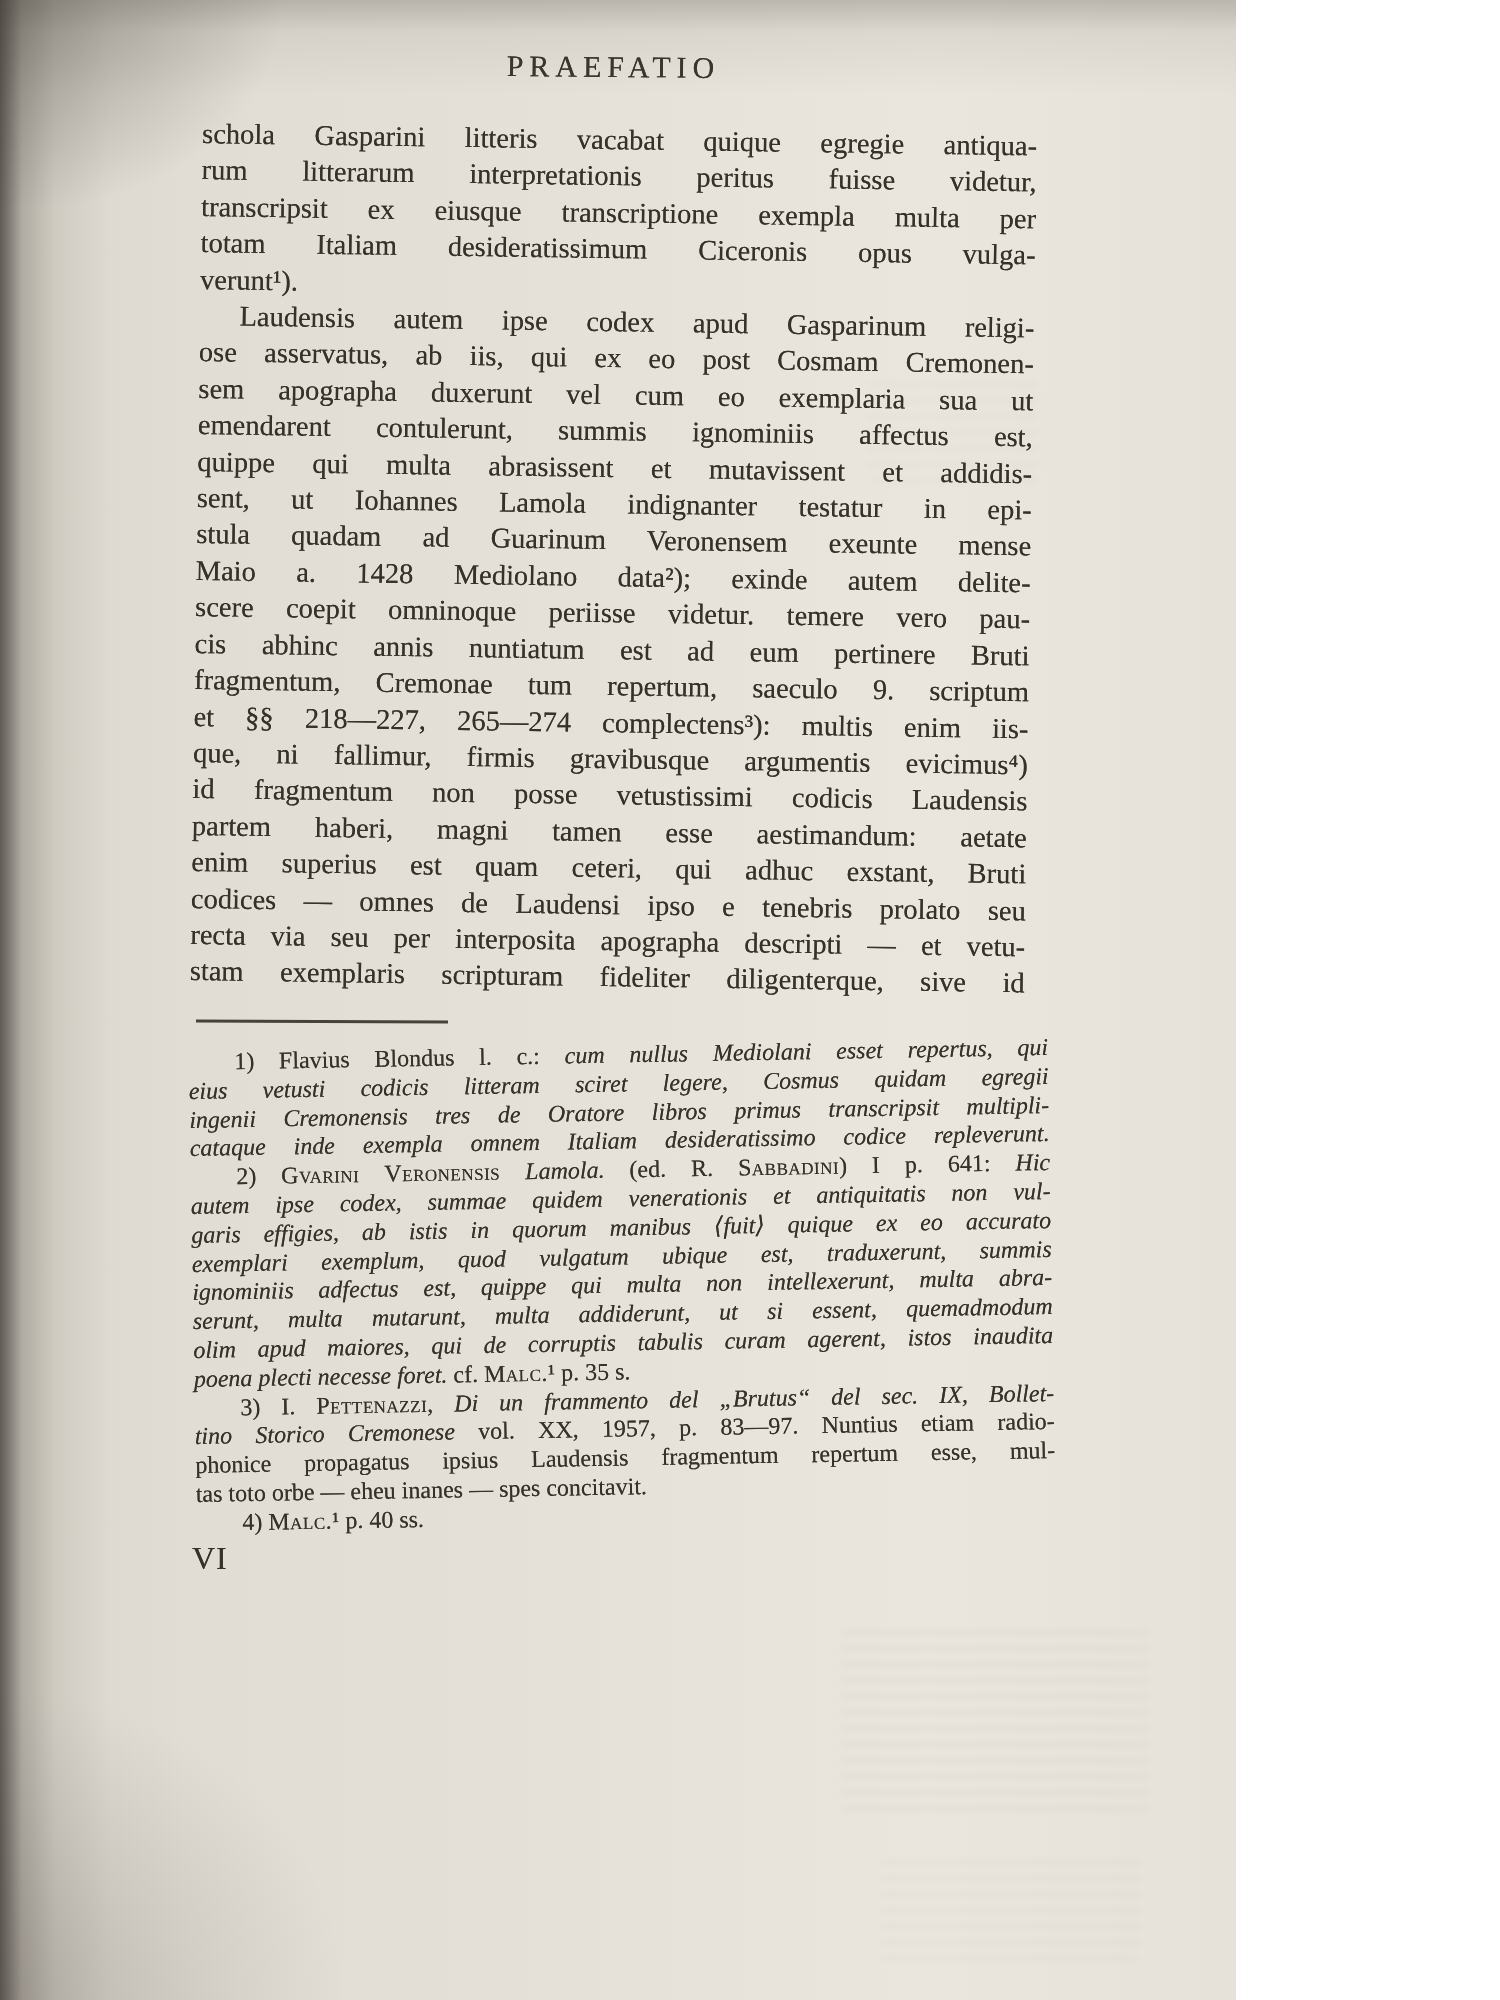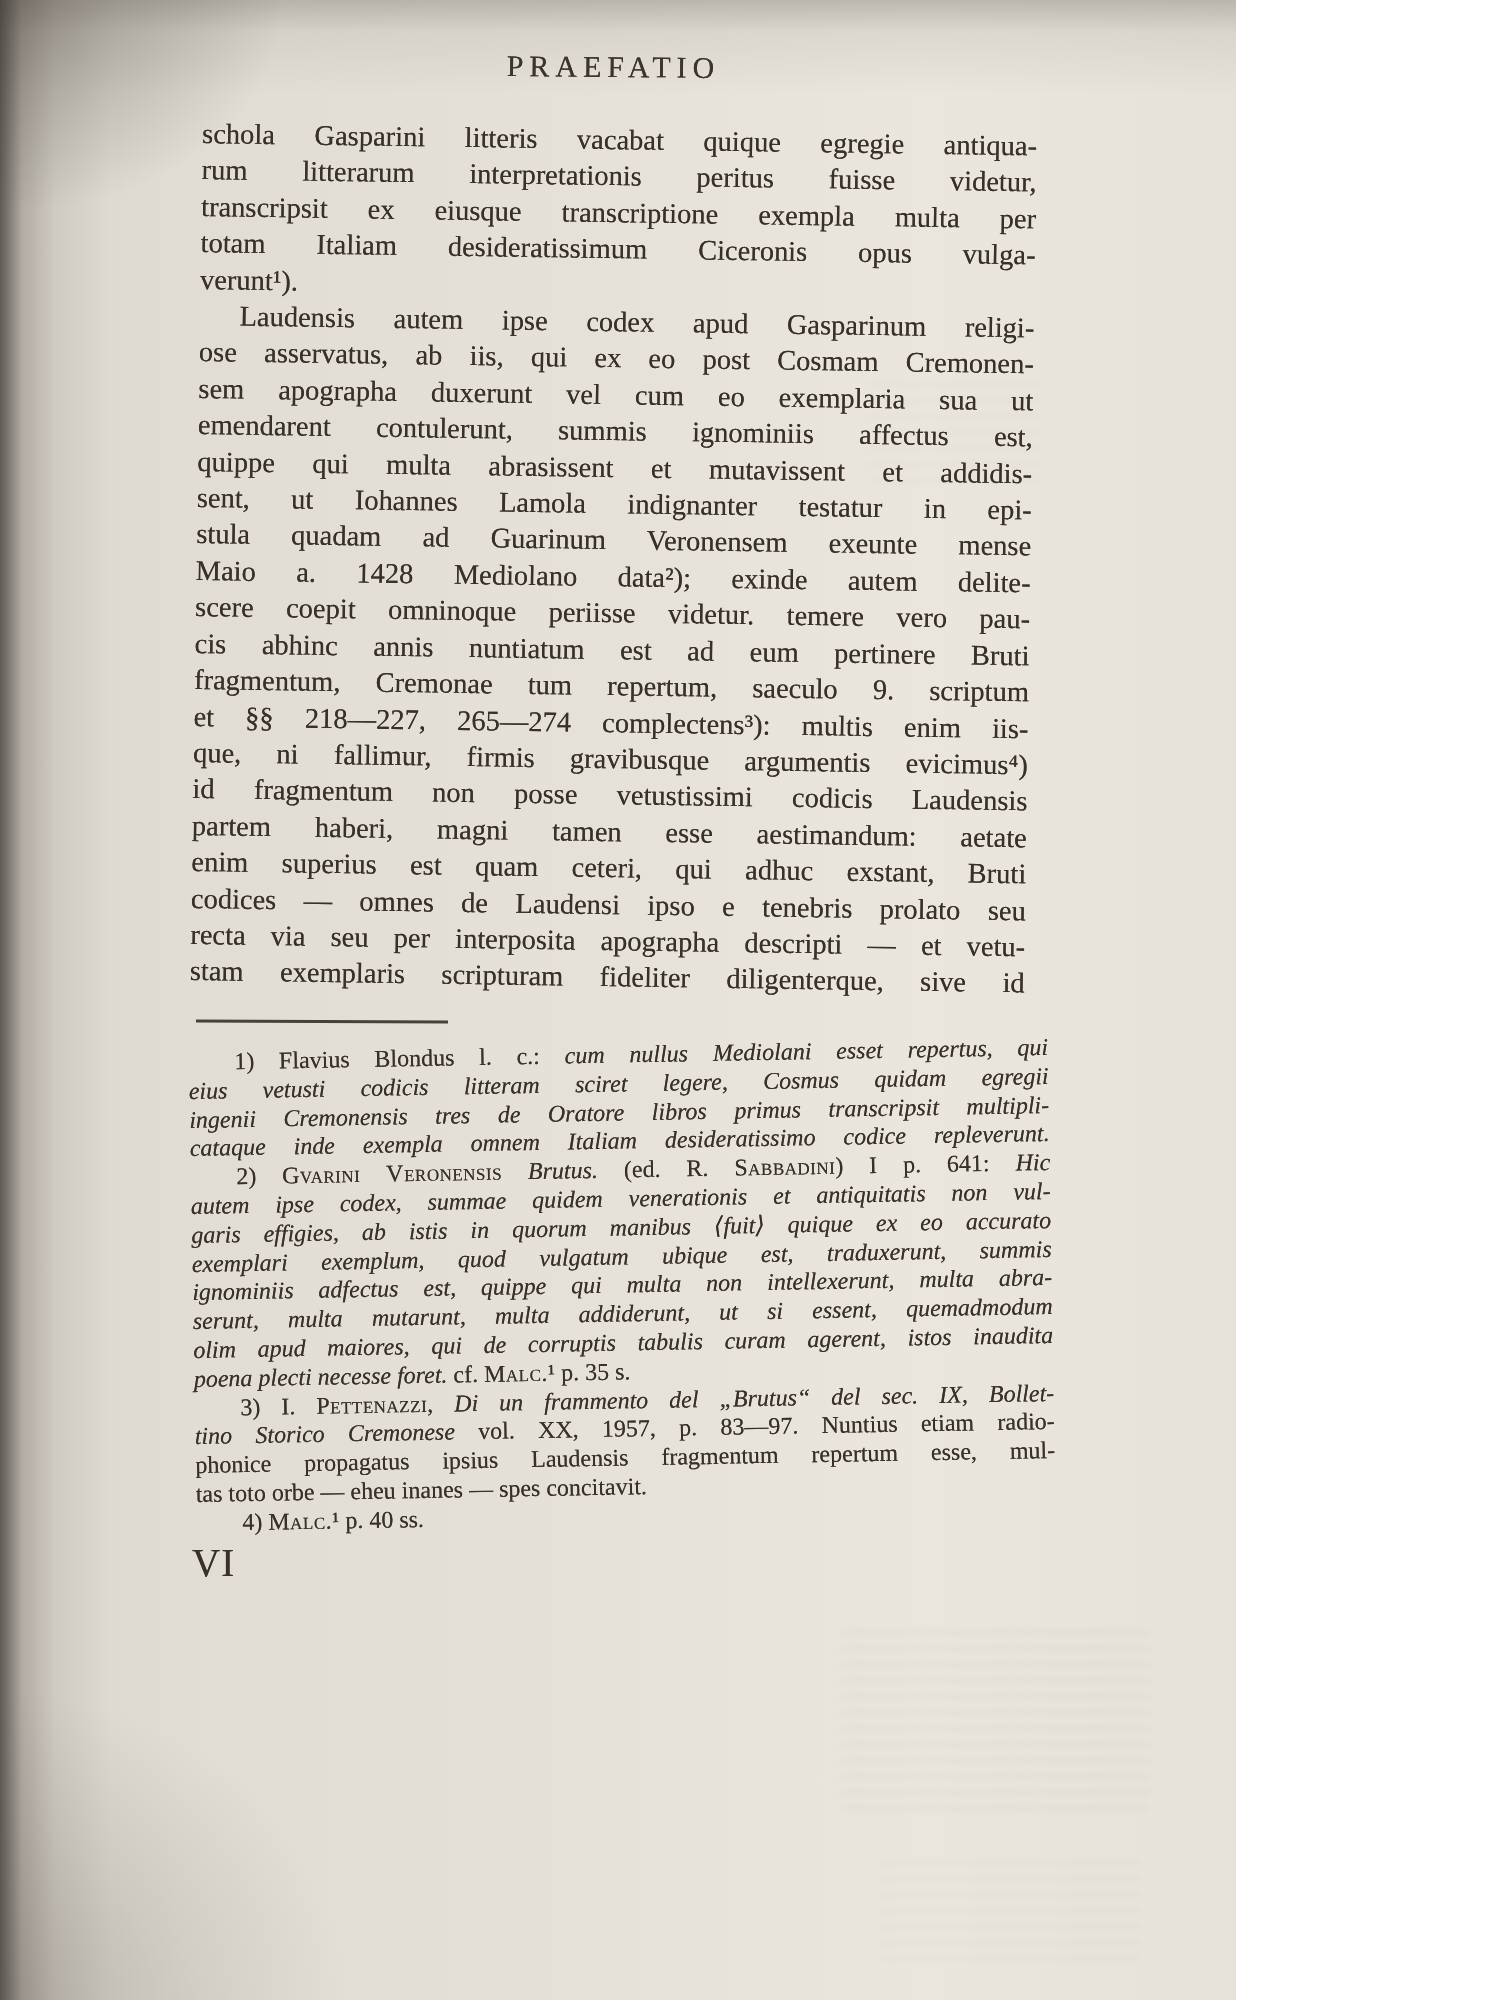--- a/index.html
+++ b/index.html
@@ -39,21 +39,21 @@
     position:absolute; left:196px; top:1020px; width:252px; height:3px;
     background:#45413b; transform:rotate(0.2deg);
   }
   .footnotes{
     position:absolute; left:188px; top:1048px; width:860px;
     transform:rotate(-1deg); transform-origin:0 0;
   }
   .footnotes .ln{ font-size:24px; line-height:28.8px; }
   .footnotes .ln.indent{ text-indent:46px; }
   .page-number{
-    position:absolute; left:192px; top:1540px; font-size:39px;
+    position:absolute; left:192px; top:1540px; font-size:32px;
     letter-spacing:1px;
   }
   .it{ font-style:italic; }
   .sc{ font-variant:small-caps; letter-spacing:0.5px; }
   .ghost{
     position:absolute;
     background:repeating-linear-gradient(0deg, rgba(110,100,88,0.10) 0 3px, rgba(0,0,0,0) 3px 16px);
     filter:blur(3px);
     border-radius:6px;
     pointer-events:none;
@@ -96,21 +96,21 @@
       <div class="ln"><span>stam exemplaris scripturam fideliter diligenterque, sive id</span></div>
     </div>
 
   <div class="fn-rule"></div>
 
   <div class="footnotes print">
       <div class="ln indent"><span>1) Flavius Blondus l. c.: </span><span class="it">cum nullus Mediolani esset repertus, qui</span></div>
       <div class="ln"><span class="it">eius vetusti codicis litteram sciret legere, Cosmus quidam egregii</span></div>
       <div class="ln"><span class="it">ingenii Cremonensis tres de Oratore libros primus transcripsit multipli-</span></div>
       <div class="ln"><span class="it">cataque inde exempla omnem Italiam desideratissimo codice repleverunt.</span></div>
-      <div class="ln indent"><span>2) </span><span class="sc">Gvarini Veronensis</span><span> </span><span class="it">Brutus.</span><span> (ed. R. </span><span class="sc">Sabbadini</span><span>) I p. 641: </span><span class="it">Hic</span></div>
+      <div class="ln indent"><span>2) </span><span class="sc">Gvarini Veronensis</span><span> </span><span class="it">Lamola.</span><span> (ed. R. </span><span class="sc">Sabbadini</span><span>) I p. 641: </span><span class="it">Hic</span></div>
       <div class="ln"><span class="it">autem ipse codex, summae quidem venerationis et antiquitatis non vul-</span></div>
       <div class="ln"><span class="it">garis effigies, ab istis in quorum manibus ⟨fuit⟩ quique ex eo accurato</span></div>
       <div class="ln"><span class="it">exemplari exemplum, quod vulgatum ubique est, traduxerunt, summis</span></div>
       <div class="ln"><span class="it">ignominiis adfectus est, quippe qui multa non intellexerunt, multa abra-</span></div>
       <div class="ln"><span class="it">serunt, multa mutarunt, multa addiderunt, ut si essent, quemadmodum</span></div>
       <div class="ln"><span class="it">olim apud maiores, qui de corruptis tabulis curam agerent, istos inaudita</span></div>
       <div class="ln last"><span class="it">poena plecti necesse foret.</span><span> cf. </span><span class="sc">Malc.</span><span>¹ p. 35 s.</span></div>
       <div class="ln indent"><span>3) I. </span><span class="sc">Pettenazzi</span><span>, </span><span class="it">Di un frammento del „Brutus“ del sec. IX, Bollet-</span></div>
       <div class="ln"><span class="it">tino Storico Cremonese</span><span> vol. XX, 1957, p. 83—97. Nuntius etiam radio-</span></div>
       <div class="ln"><span>phonice propagatus ipsius Laudensis fragmentum repertum esse, mul-</span></div>

